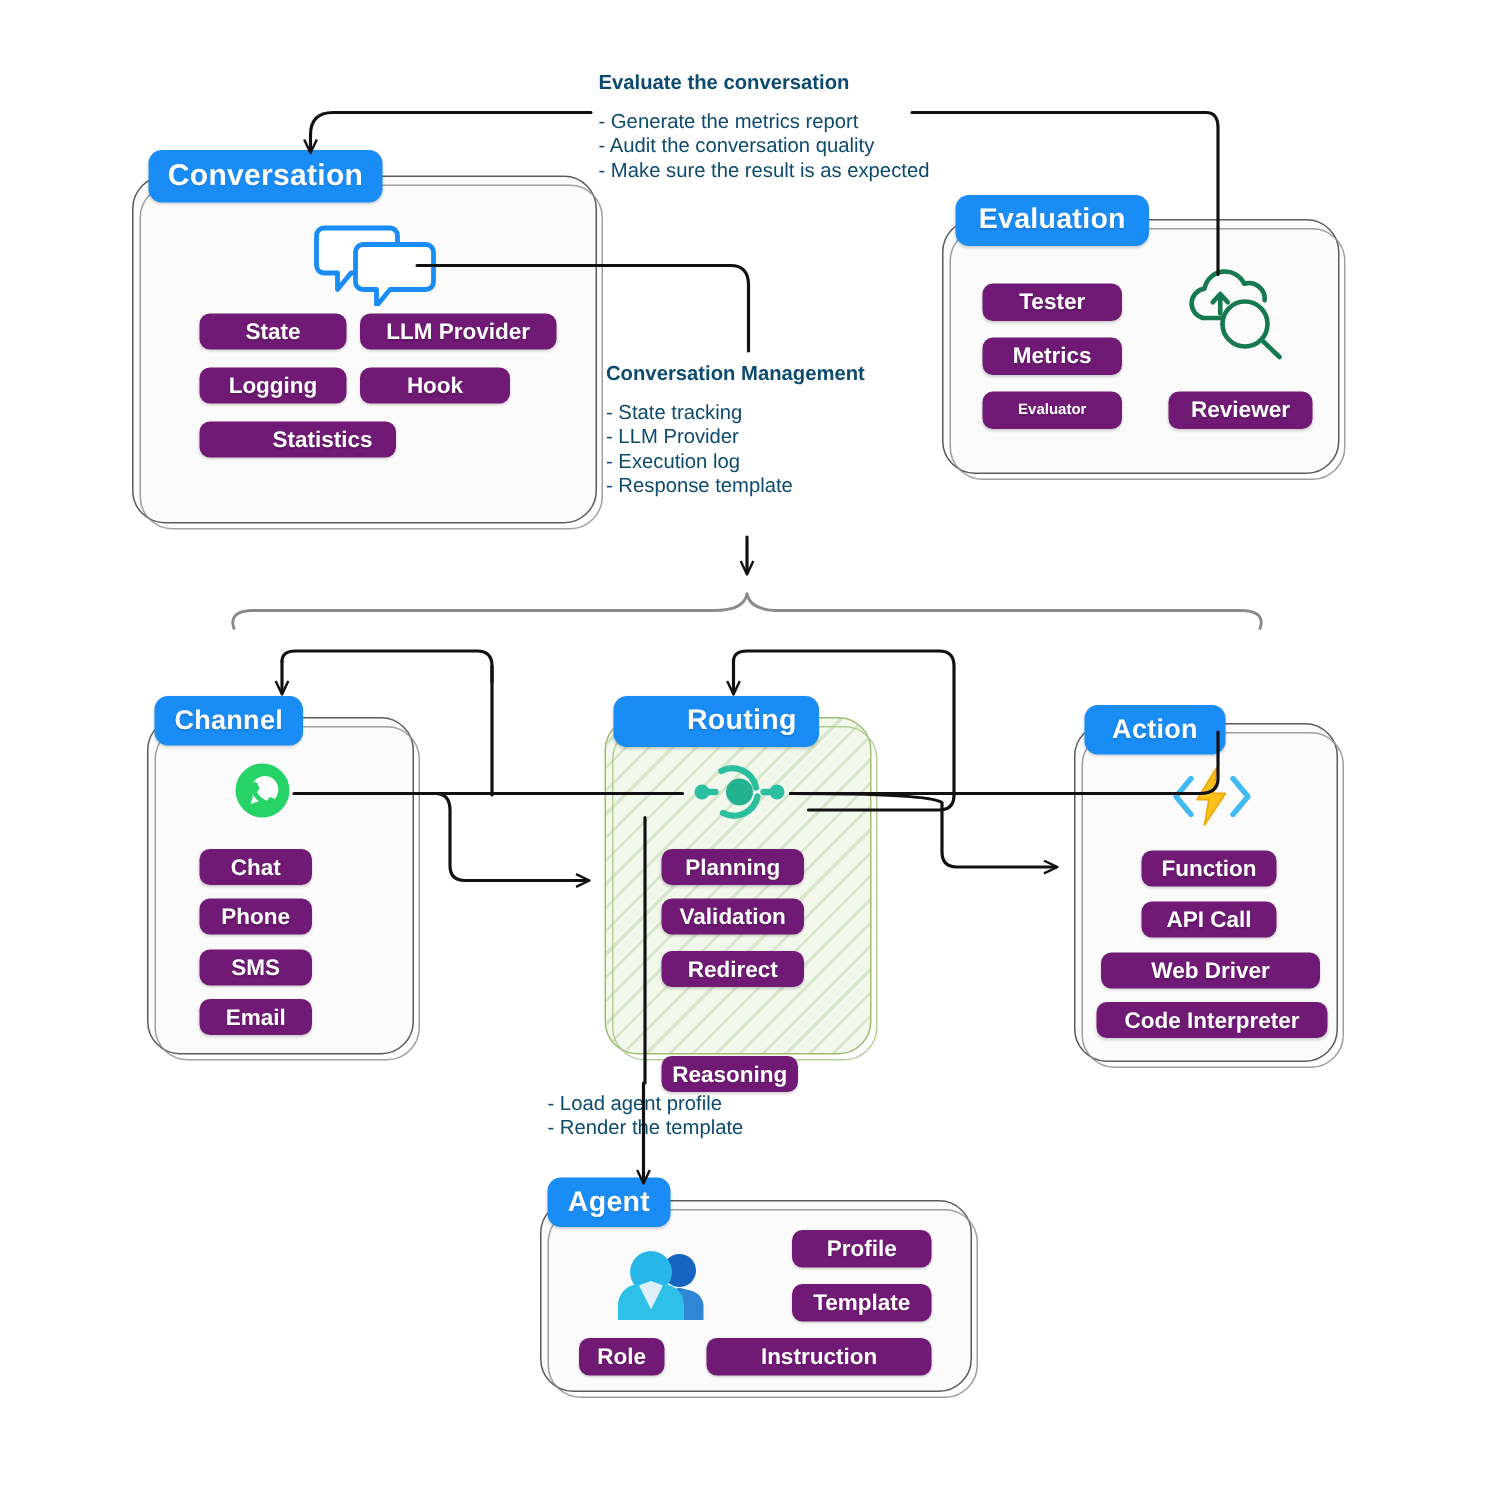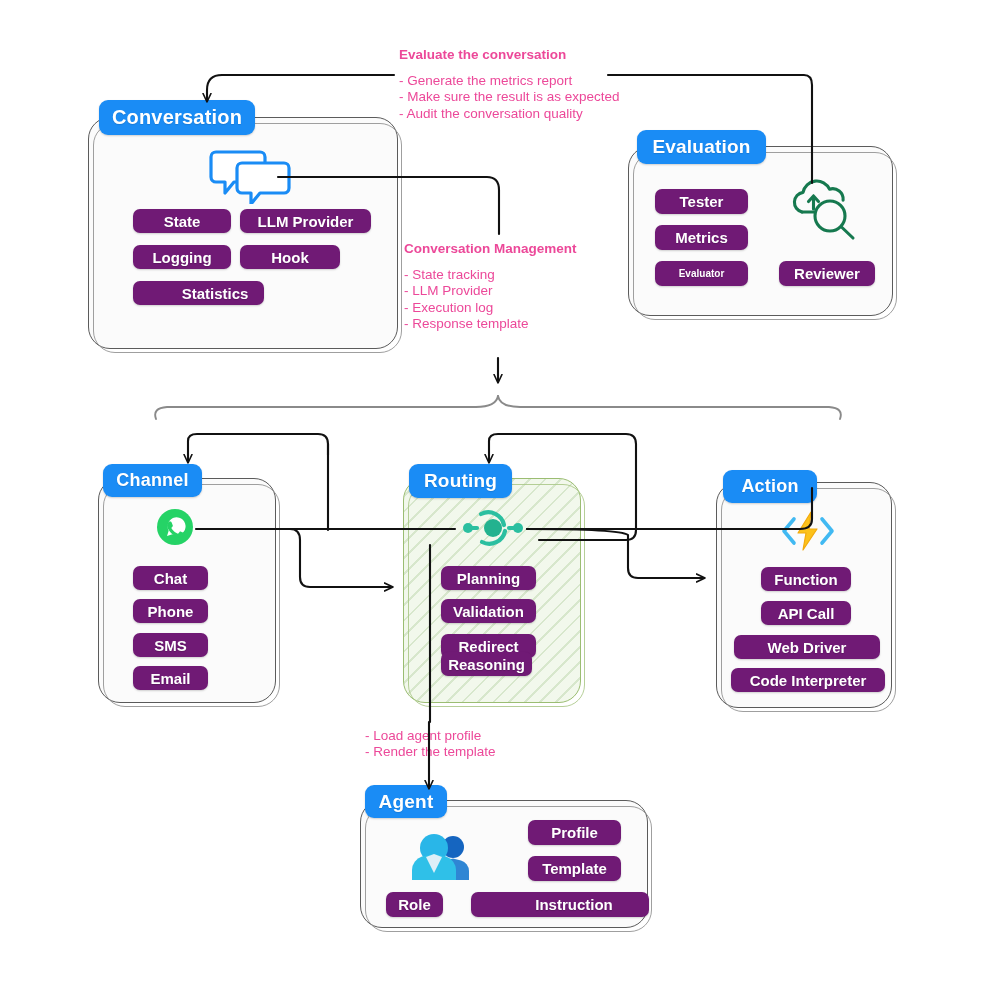--- a/index.html
+++ b/index.html
@@ -24,21 +24,21 @@
         justify-content:center;box-shadow:0 1px 2px rgba(0,0,0,.18);z-index:6;
         text-shadow:0 1px 1px rgba(0,0,0,.12);}
 
   
   .badge{position:absolute;background:#701a75;color:#ffffff;border-radius:7px;
          font-weight:bold;display:flex;align-items:center;justify-content:center;
          box-shadow:0 1px 2px rgba(0,0,0,.18);z-index:5;white-space:nowrap;
          text-shadow:0 1px 1px rgba(0,0,0,.18);}
 
   
-  .note{position:absolute;color:#ec4899;z-index:7;}
+  .note{position:absolute;color:#0c4a6e;z-index:7;}
   .note .nh{font-weight:bold;font-size:13.5px;margin:0 0 11px 0;}
   .note .nl{font-size:13.5px;line-height:16.3px;white-space:nowrap;}
 
   svg.wires{position:absolute;left:0;top:0;width:999px;height:1000px;
             pointer-events:none;z-index:8;overflow:visible;}
   svg.icon{position:absolute;z-index:7;}
 </style>
 </head>
 <body>
 
@@ -92,38 +92,38 @@
   </svg>
 
   <div class="badge" style="left:133px;top:566px;width:75px;height:24px;font-size:15px;">Chat</div>
   <div class="badge" style="left:133px;top:599px;width:75px;height:24px;font-size:15px;">Phone</div>
   <div class="badge" style="left:133px;top:633px;width:75px;height:24px;font-size:15px;">SMS</div>
   <div class="badge" style="left:133px;top:666px;width:75px;height:24px;font-size:15px;">Email</div>
 
   <div class="panel tinted" style="left:403px;top:478px;width:178px;height:225px;">
     <div class="hatch"></div>
   </div>
-  <div class="pill" style="left:409px;top:464px;width:103px;height:34px;font-size:19px;">Routing</div>
+  <div class="pill" style="left:409px;top:464px;width:103px;height:34px;font-size:19px;padding-left:34px;">Routing</div>
 
   <svg class="icon" style="left:455px;top:503px;" width="76" height="50" viewBox="0 0 76 50">
     <g fill="none" stroke="#2bbfa0" stroke-width="4.2" stroke-linecap="round">
       <path d="M26 11 a16 16 0 0 1 23 11"></path>
       <path d="M50 28 a16 16 0 0 1 -23 11"></path>
       <path d="M13 25 h9"></path>
         <path d="M54 25 h9"></path>
     </g>
     <circle cx="38" cy="25" r="9" fill="#23b28f"></circle>
     <circle cx="13" cy="25" r="5" fill="#2bbfa0"></circle>
     <circle cx="63" cy="25" r="5" fill="#2bbfa0"></circle>
   </svg>
 
   <div class="badge" style="left:441px;top:566px;width:95px;height:24px;font-size:15px;">Planning</div>
   <div class="badge" style="left:441px;top:599px;width:95px;height:24px;font-size:15px;">Validation</div>
   <div class="badge" style="left:441px;top:634px;width:95px;height:24px;font-size:15px;">Redirect</div>
-  <div class="badge" style="left:441px;top:652px;width:91px;height:24px;font-size:15px;">Reasoning</div>
+  <div class="badge" style="left:441px;top:704px;width:91px;height:24px;font-size:15px;">Reasoning</div>
 
   <div class="panel" style="left:716px;top:482px;width:176px;height:226px;"></div>
   <div class="pill" style="left:723px;top:470px;width:94px;height:33px;font-size:18px;">Action</div>
 
   <svg class="icon" style="left:778px;top:508px;" width="60" height="46" viewBox="0 0 60 46">
     <g fill="none" stroke="#41b9f2" stroke-width="3.6" stroke-linecap="round" stroke-linejoin="round">
       <path d="M16 11 L6 23 L16 35"></path>
       <path d="M44 11 L54 23 L44 35"></path>
     </g>
     <path d="M33 4 L20 25 h8 l-3 17 L39 21 h-8 z" fill="#fcc21b" stroke="#f2a90c" stroke-width="1.2" stroke-linejoin="round"></path>
@@ -141,27 +141,27 @@
     <circle cx="43" cy="19" r="11" fill="#1565c0"></circle>
     <path d="M27 52 v-9 a11 11 0 0 1 8 -10.5 l8 -2 l8 2 a11 11 0 0 1 8 10.5 v9 z" fill="#2f86d4"></path>
     <circle cx="24" cy="20" r="14" fill="#29b6e8"></circle>
     <path d="M2 52 v-10 a14 14 0 0 1 10 -13.4 l12 -2.6 l12 2.6 a14 14 0 0 1 10 13.4 v10 z" fill="#2fc0e8"></path>
     <path d="M24 26 l-8 3 l8 16 l8 -16 z" fill="#ddeff8"></path>
   </svg>
 
   <div class="badge" style="left:528px;top:820px;width:93px;height:25px;font-size:15px;">Profile</div>
   <div class="badge" style="left:528px;top:856px;width:93px;height:25px;font-size:15px;">Template</div>
   <div class="badge" style="left:386px;top:892px;width:57px;height:25px;font-size:15px;">Role</div>
-  <div class="badge" style="left:471px;top:892px;width:150px;height:25px;font-size:15px;padding-left:28px;">Instruction</div>
+  <div class="badge" style="left:471px;top:892px;width:150px;height:25px;font-size:15px;">Instruction</div>
 
   <div class="note" style="left:399px;top:47px;width:270px;">
     <div class="nh">Evaluate the conversation</div>
     <div class="nl">- Generate the metrics report</div>
+    <div class="nl">- Audit the conversation quality</div>
     <div class="nl">- Make sure the result is as expected</div>
-    <div class="nl">- Audit the conversation quality</div>
   </div>
 
   <div class="note" style="left:404px;top:241px;width:250px;">
     <div class="nh">Conversation Management</div>
     <div class="nl">- State tracking</div>
     <div class="nl">- LLM Provider</div>
     <div class="nl">- Execution log</div>
     <div class="nl">- Response template</div>
   </div>
 

